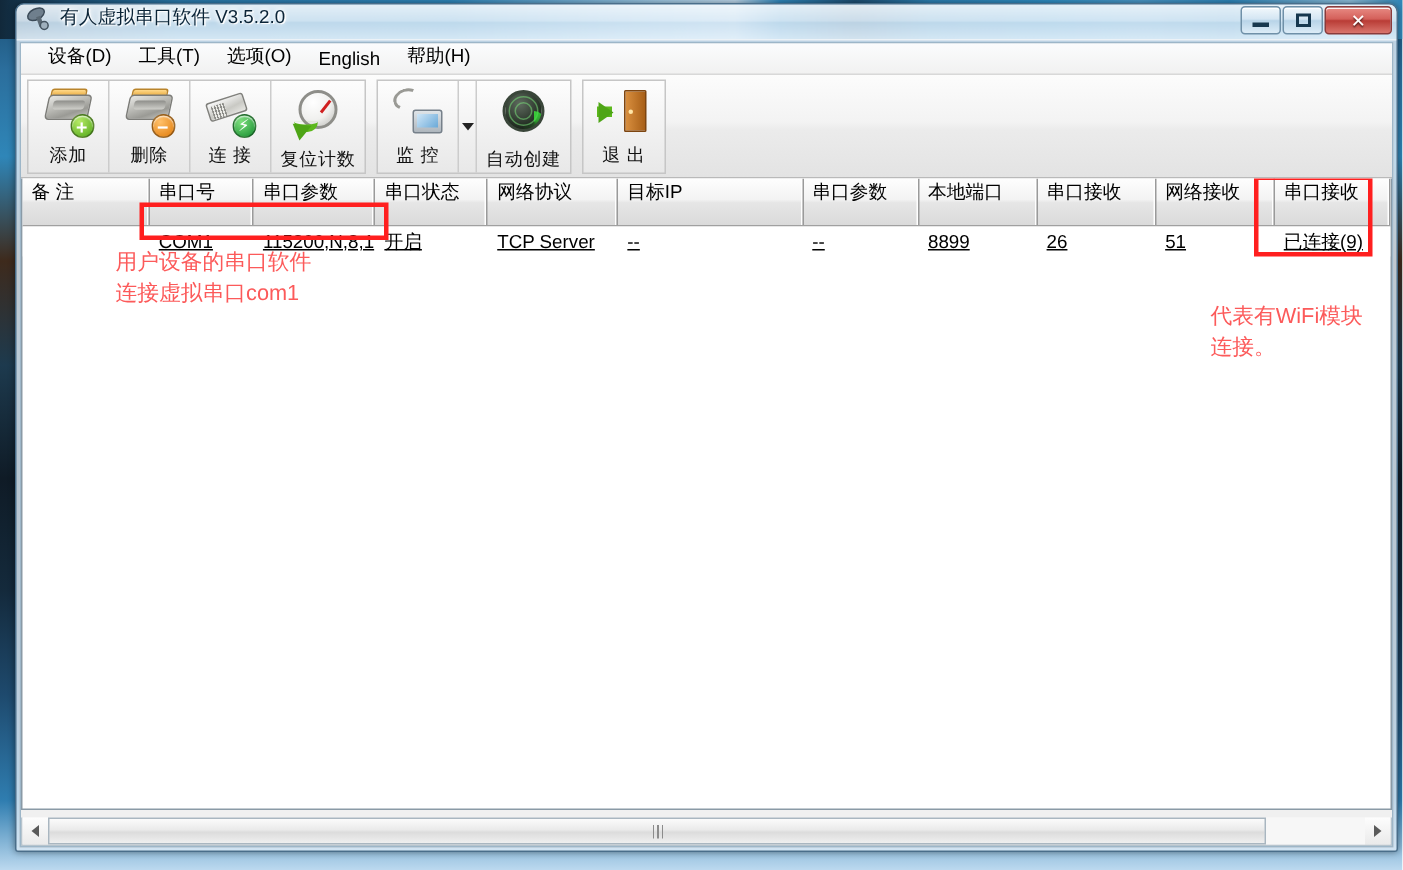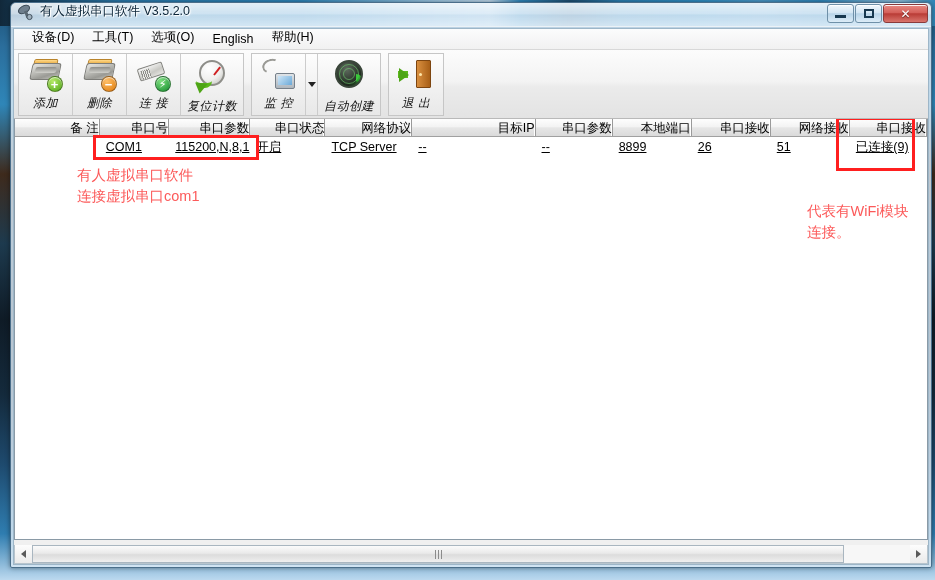--- a/index.html
+++ b/index.html
@@ -138,21 +138,21 @@
     align-items: center; justify-content: flex-start;
     border-right: 1px solid #cccccc;
     padding-top: 3px;
     cursor: default;
   }
   .tb-btn:last-child { border-right: none; }
   .tb-btn.wide { width: 62px; justify-content: space-between; }
   .tb-ico { width: 36px; height: 36px; position: relative; }
   .tb-label {
     font-size: 12px; color: #111; margin-top: 2px;
-    white-space: nowrap; letter-spacing: .5px; font-style: italic;
+    white-space: nowrap; letter-spacing: .5px;
   }
   .tb-drop {
     width: 12px; display: flex; align-items: center; justify-content: center;
     border-right: 1px solid #cccccc;
   }
   .tb-drop i {
     width: 0; height: 0; display: block;
     border-left: 4px solid transparent;
     border-right: 4px solid transparent;
     border-top: 5px solid #222;
@@ -305,24 +305,23 @@
   #listview {
     flex: 1 1 auto;
     position: relative;
     background: #fff;
     border: 1px solid #8a9aa6;
     border-top: none;
     margin: 0;
     overflow: hidden;
   }
   #header-row {
-    display: flex; height: 18px;
+    display: flex; height: 32px;
     background: linear-gradient(180deg,#fefefe 0%, #f3f3f3 45%, #e6e6e6 52%, #dadada 100%);
     border-bottom: 1px solid #a0a0a0;
-    text-align: right;
   }
   .hcell {
     border-right: 1px solid #9a9a9a;
     box-shadow: inset -1px 0 0 #ffffff;
     font-size: 12.5px; color: #000;
     padding: 1px 0 0 6px;
     white-space: nowrap; overflow: hidden;
     cursor: default;
   }
   #data-row {
@@ -549,21 +548,21 @@
           <div class="dcell" style="width:82px">8899</div>
           <div class="dcell" style="width:82px">26</div>
           <div class="dcell" style="width:82px">51</div>
           <div class="dcell" style="width:80px">已连接(9)</div>
         </div>
 
         <div class="redbox" id="redbox-com"></div>
         <div class="redbox" id="redbox-net"></div>
 
         <div class="annot" id="annot-left">
-          <div>有人虚拟串口软件</div>
+          <div>用户设备的串口软件</div>
           <div>连接虚拟串口com1</div>
         </div>
 
         <div class="annot" id="annot-right">
           <div>代表有WiFi模块</div>
           <div>连接。</div>
         </div>
 
       </div>
 

